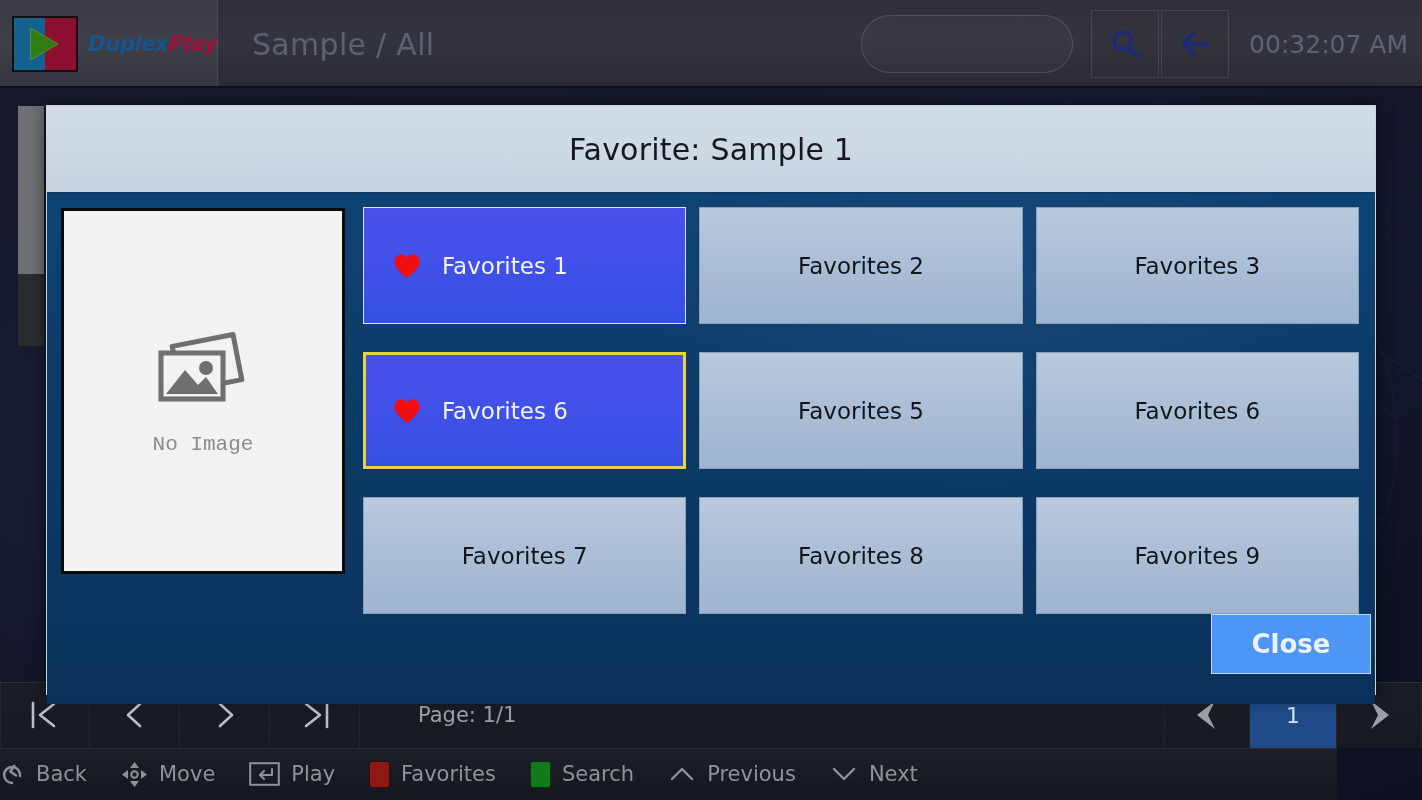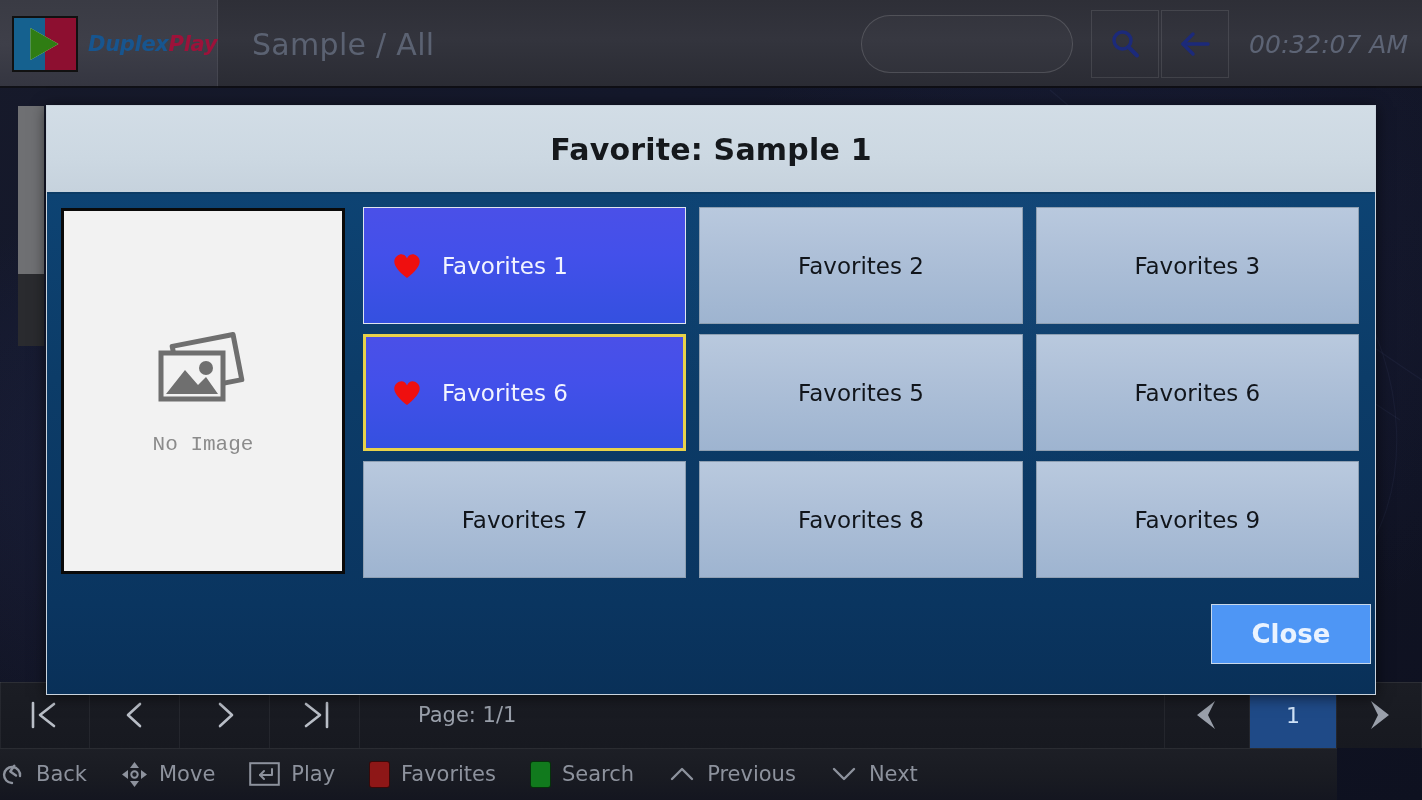--- a/index.html
+++ b/index.html
@@ -77,21 +77,21 @@
     margin-right: 18px;
   }
   .icon-btn {
     width: 68px; height: 68px;
     border: 1px solid rgba(255,255,255,0.10);
     display: flex; align-items: center; justify-content: center;
     margin-right: 2px;
   }
   .icon-btn svg { display:block; }
   .clock {
-    font-size: 25px; color: #5d6475; padding: 0 14px 0 18px; white-space: nowrap; font-style: italic;
+    font-size: 25px; color: #5d6475; padding: 0 14px 0 18px; white-space: nowrap;
   }
 
   
   .scroll-track {
     position: absolute; left: 18px; top: 106px; width: 26px; height: 240px;
     background: #2a2b2f; z-index: 2;
   }
   .scroll-thumb {
     position: absolute; left: 18px; top: 106px; width: 26px; height: 168px;
     background: #6f7073; z-index: 3;
@@ -148,21 +148,20 @@
     z-index: 10;
     border: 1px solid #c9d3dd;
     box-shadow: 0 2px 14px rgba(0,0,0,0.6);
     display: flex; flex-direction: column;
   }
   .dialog-head {
     height: 88px; flex: 0 0 88px;
     background: linear-gradient(180deg, #d2dde6 0%, #ccd8e2 60%, #c6d2dd 100%);
     display: flex; align-items: center; justify-content: center;
     border-bottom: 2px solid #0c3c66;
-    font-weight: bold;
   }
   .dialog-title {
     font-size: 30px; color: #15181c; letter-spacing: .2px;
   }
   .dialog-body {
     flex: 1 1 auto;
     background: rgba(10,58,100,0.93);
     background-image:
       radial-gradient(ellipse 500px 300px at 70% 20%, rgba(90,120,180,0.10), rgba(0,0,0,0) 70%),
       linear-gradient(180deg, #0d4373 0%, #0c3c68 45%, #0a3560 100%);
@@ -181,21 +180,21 @@
     font-family: Liberation Mono, monospace;
   }
   .poster .noimg-label { font-size: 21px; color: #8b8b8b; }
 
   .fav-grid {
     flex: 1 1 auto;
     margin-left: 18px;
     display: grid;
     grid-template-columns: repeat(3, 1fr);
     grid-template-rows: repeat(3, 117px);
-    gap: 10px 13px;
+    gap: 28px 13px;
     align-content: start;
     padding-top: 0px;
   }
   .fav {
     position: relative;
     display: flex; align-items: center;
     border: 1px solid #8e9fb2;
     background: linear-gradient(180deg, #b9c9de 0%, #aec0d8 40%, #9eb4d0 100%);
     color: #11151b;
     font-size: 23px;

